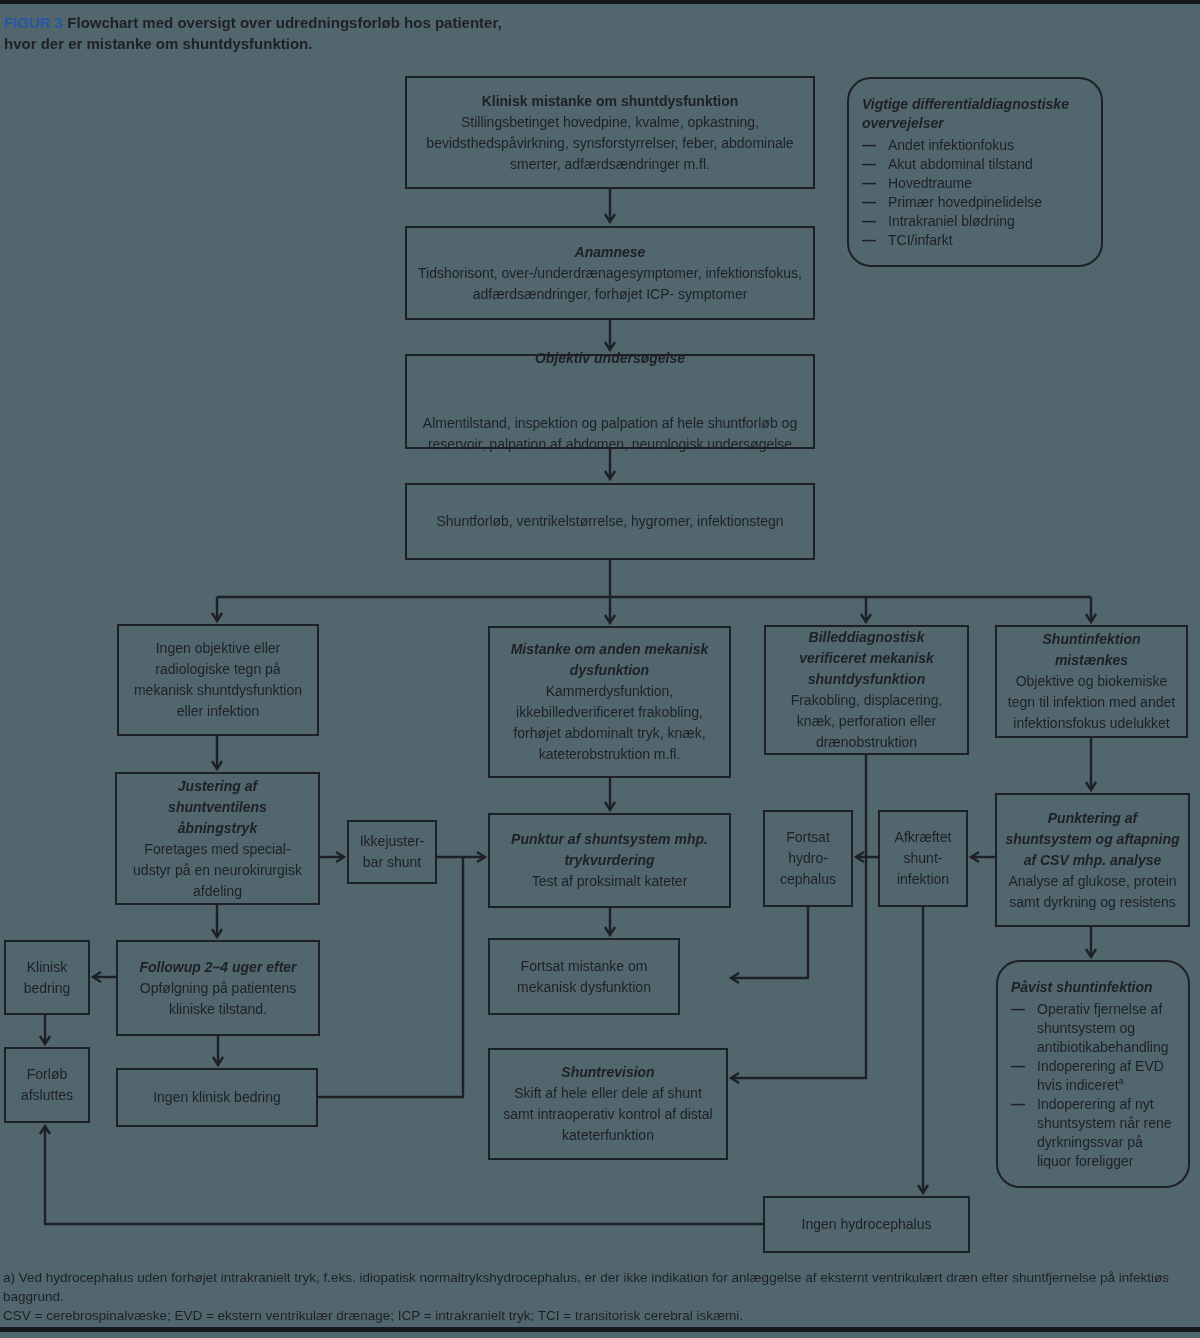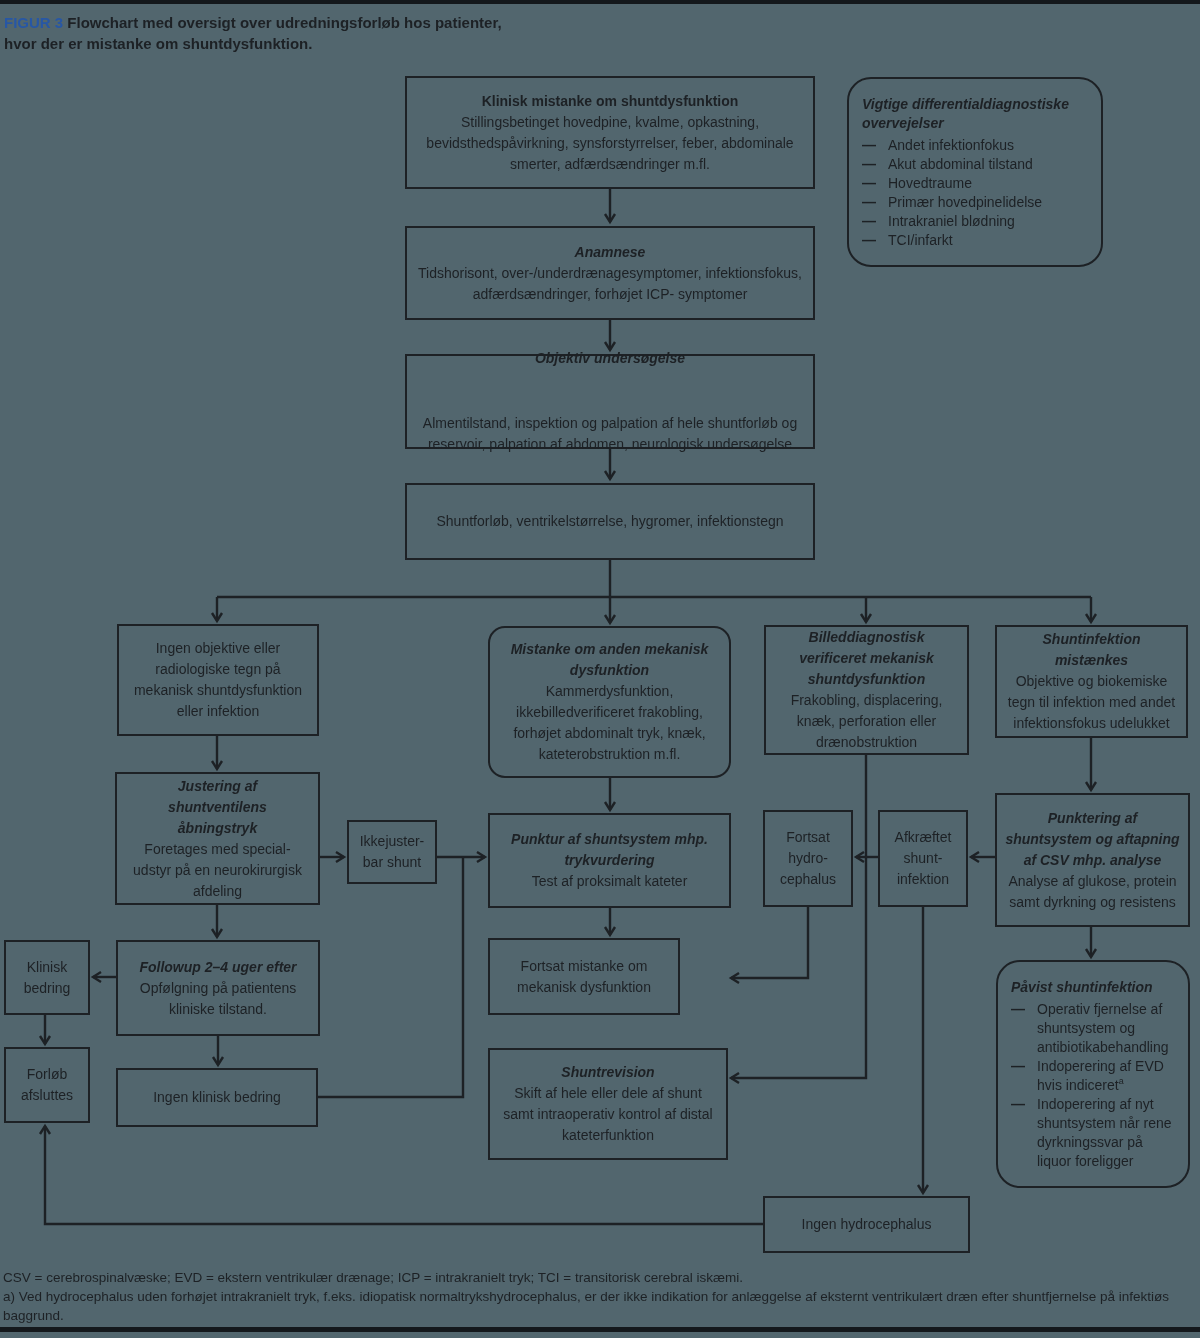--- a/index.html
+++ b/index.html
@@ -125,21 +125,21 @@
   </div>
 
   <div class="node" style="left:405px;top:483px;width:410px;height:77px;">
     <div class="node-body">Shuntforløb, ventrikelstørrelse, hygromer, infektionstegn</div>
   </div>
 
   <div class="node" style="left:117px;top:624px;width:202px;height:112px;">
     <div class="node-body">Ingen objektive eller radiologiske tegn på mekanisk shuntdysfunktion eller infektion</div>
   </div>
 
-  <div class="node" style="left:488px;top:626px;width:243px;height:152px;border-radius:17px;">
+  <div class="node" style="left:488px;top:626px;width:243px;height:152px;">
     <div class="node-title italic">Mistanke om anden mekanisk dysfunktion</div>
     <div class="node-body">Kammerdysfunktion, ikkebilledverificeret frakobling, forhøjet abdominalt tryk, knæk, kateterobstruktion m.fl.</div>
   </div>
 
   <div class="node" style="left:764px;top:625px;width:205px;height:130px;">
     <div class="node-title italic">Billeddiagnostisk verificeret mekanisk shuntdysfunktion</div>
     <div class="node-body">Frakobling, displacering, knæk, perforation eller drænobstruktion</div>
   </div>
 
   <div class="node" style="left:995px;top:625px;width:193px;height:113px;">
@@ -214,19 +214,19 @@
       <span class="dash">—</span>
       <span class="li-text">Indoperering af nyt shuntsystem når rene dyrkningssvar på liquor foreligger</span>
     </div>
   </div>
 
   <div class="node" style="left:763px;top:1196px;width:207px;height:57px;">
     <div class="node-body">Ingen hydrocephalus</div>
   </div>
 
   <div class="footer">
+    <div>a) Ved hydrocephalus uden forhøjet intrakranielt tryk, f.eks. idiopatisk normaltrykshydrocephalus, er der ikke indikation for anlæggelse af eksternt ventrikulært dræn efter shuntfjernelse på infektiøs baggrund.</div>
     <div>CSV = cerebrospinalvæske; EVD = ekstern ventrikulær drænage; ICP = intrakranielt tryk; TCI = transitorisk cerebral iskæmi.</div>
-    <div>a) Ved hydrocephalus uden forhøjet intrakranielt tryk, f.eks. idiopatisk normaltrykshydrocephalus, er der ikke indikation for anlæggelse af eksternt ventrikulært dræn efter shuntfjernelse på infektiøs baggrund.</div>
   </div>
 
   <div class="rule-bottom"></div>
 
 </div>
 
 </body></html>

